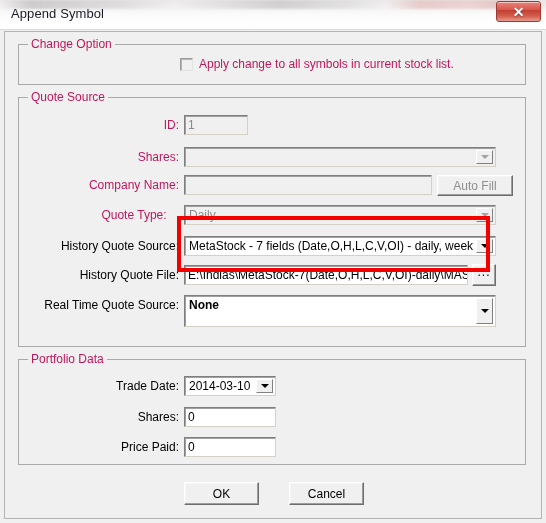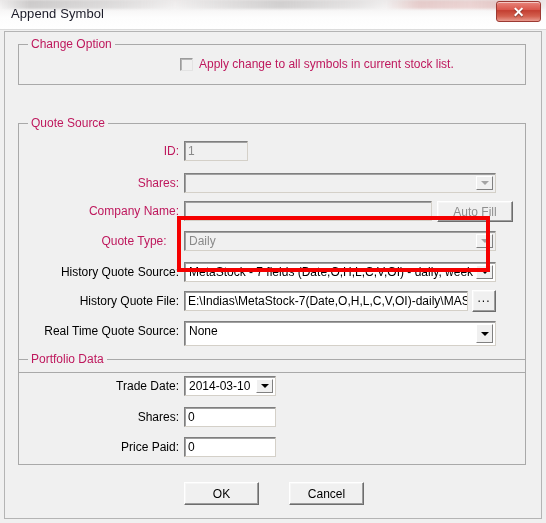--- a/index.html
+++ b/index.html
@@ -112,21 +112,21 @@
     top: -8px;
     left: 9px;
     background: #f0f0f0;
     padding: 0 3px;
     font-size: 12px;
     color: #be185d;
     white-space: nowrap;
   }
 
   .grp-change  { left: 13px; top: 12px;  width: 508px; height: 41px; }
-  .grp-quote   { left: 13px; top: 65px;  width: 508px; height: 250px; margin-top: 26px; }
+  .grp-quote   { left: 13px; top: 65px;  width: 508px; height: 250px; }
   .grp-port    { left: 13px; top: 327px; width: 508px; height: 106px; }
 
   
   .lbl {
     position: absolute;
     font-size: 12px;
     color: #000000;
     text-align: right;
     white-space: nowrap;
   }
@@ -335,21 +335,21 @@
           </div>
       </div>
 
       <div class="lbl" style="left:40px; top:170px; width:120px;">History Quote File:</div>
       <div class="field" style="left:165px; top:167px; width:284px; height:20px;">E:\Indias\MetaStock-7(Date,O,H,L,C,V,OI)-daily\MAS</div>
       <div class="btn" style="left:453px; top:166px; width:24px; height:22px;">
         <span class="dots">...</span>
       </div>
 
       <div class="lbl" style="left:10px; top:200px; width:150px;">Real Time Quote Source:</div>
-      <div class="combo" style="left:165px; top:197px; width:312px; height:25px;">
+      <div class="combo" style="left:165px; top:197px; width:312px; height:32px;font-weight:bold;">
         <div class="combo-text">None</div>
         <div class="combo-arrow">
             <span class="arrow-glyph"></span>
           </div>
       </div>
     </div>
 
     <div class="group grp-port">
       <div class="group-title">Portfolio Data</div>
 

